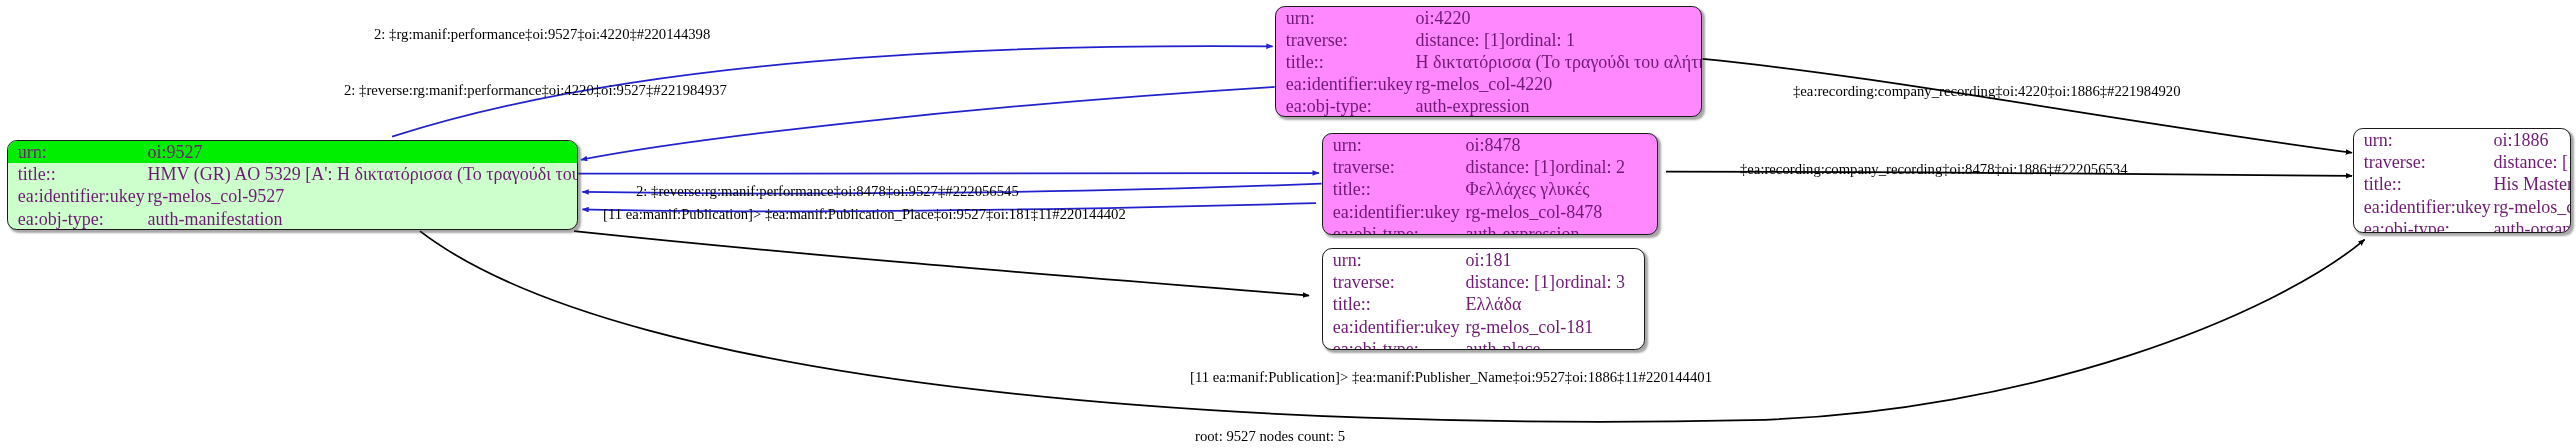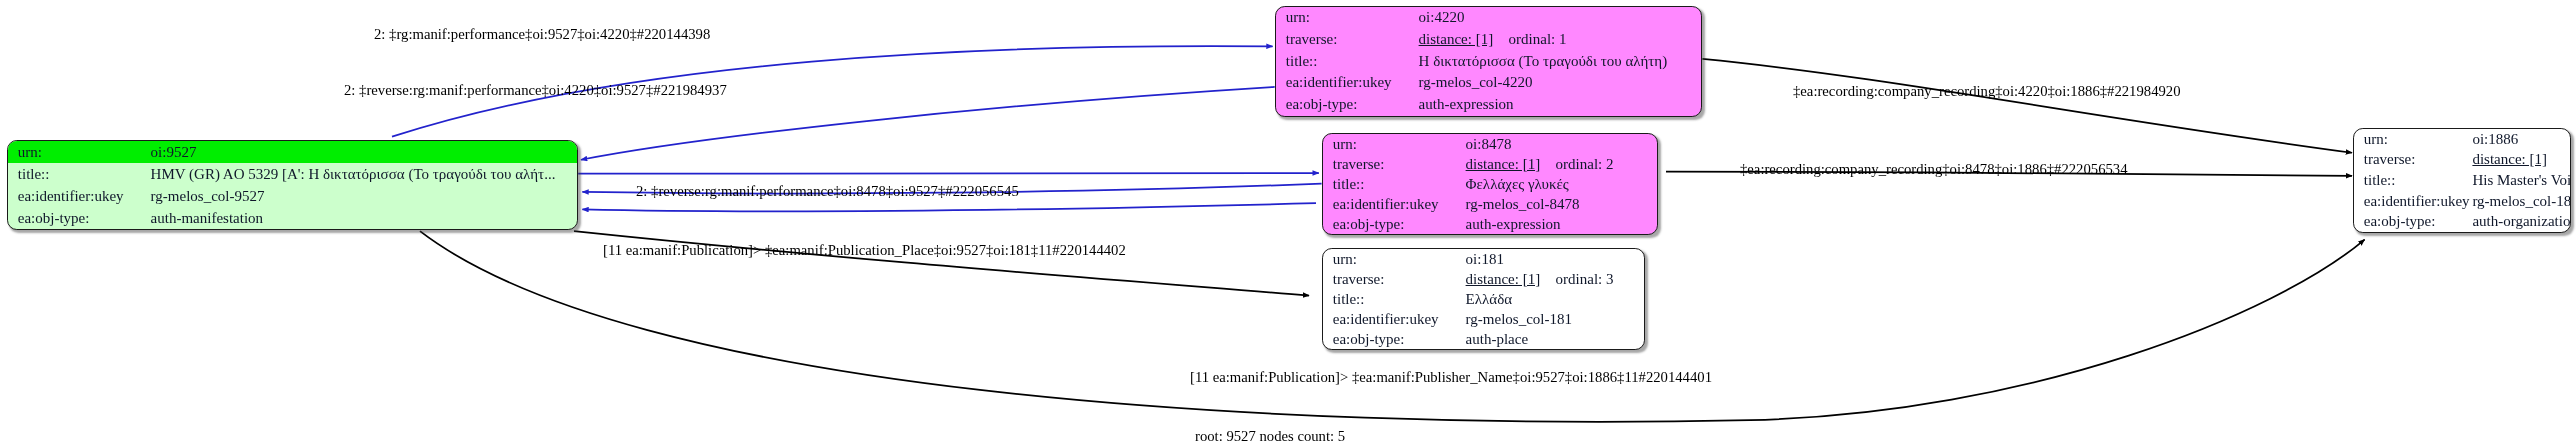--- a/index.html
+++ b/index.html
@@ -35,34 +35,34 @@
   .node.green { background: #ccffcc; }
   .node.magenta { background: #ff88ff; }
   .node.white { background: #ffffff; }
 
   .node table {
     border-collapse: collapse;
     width: 100%;
     height: 100%;
   }
   .node td {
-    font-size: 15px;
+    font-size: 18px;
     line-height: 1.0;
     padding: 2.1px 0 2.1px 0;
     white-space: nowrap;
-    color: #0f172a;
+    color: #701a75;
     vertical-align: middle;
   }
   .node td.key { width: 130px; padding-left: 9.8px; }
   .node td.val { padding-left: 2.8px; padding-right: 7px; margin-top: 17px; }
   .node tr.hl td { background: #00ee00; }
   .node tr.hl td.key { padding-left: 9.8px; }
 
   .nval-split { display: inline-block; }
-  .nval-split .d1 { display: inline-block; min-width: 90px; text-decoration: underline; }
+  .nval-split .d1 { display: inline-block; min-width: 90px; }
 
   .edge-label {
     position: absolute;
     font-size: 14.7px;
     color: #000000;
     white-space: nowrap;
     line-height: 1;
   }
   .graph-caption {
     position: absolute;
@@ -252,21 +252,21 @@
       </table>
   </div>
 
   <div class="edge-label" style="left:374px; top:26.6px;">2: ‡rg:manif:performance‡oi:9527‡oi:4220‡#220144398</div>
 
   <div class="edge-label" style="left:344px; top:83px;">2: ‡reverse:rg:manif:performance‡oi:4220‡oi:9527‡#221984937</div>
 
 
   <div class="edge-label" style="left:608px; top:184px;margin-left:28px;">2: ‡reverse:rg:manif:performance‡oi:8478‡oi:9527‡#222056545</div>
 
-  <div class="edge-label" style="left:603px; top:207px;margin-top:36px;">[11 ea:manif:Publication]&gt; ‡ea:manif:Publication_Place‡oi:9527‡oi:181‡11#220144402</div>
+  <div class="edge-label" style="left:603px; top:207px;">[11 ea:manif:Publication]&gt; ‡ea:manif:Publication_Place‡oi:9527‡oi:181‡11#220144402</div>
 
   <div class="edge-label" style="left:1793px; top:84px;text-align:center;">‡ea:recording:company_recording‡oi:4220‡oi:1886‡#221984920</div>
 
   <div class="edge-label" style="left:1740px; top:162px;">‡ea:recording:company_recording‡oi:8478‡oi:1886‡#222056534</div>
 
   <div class="edge-label" style="left:1190px; top:370px;">[11 ea:manif:Publication]&gt; ‡ea:manif:Publisher_Name‡oi:9527‡oi:1886‡11#220144401</div>
 
   <div class="graph-caption" style="left:1195px; top:428px;">root: 9527 nodes count: 5</div>
 
 </div>

